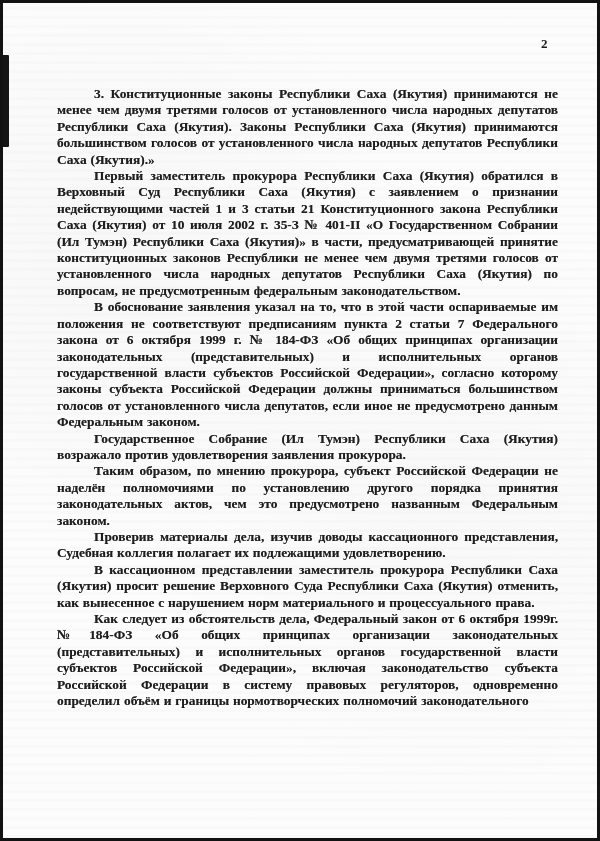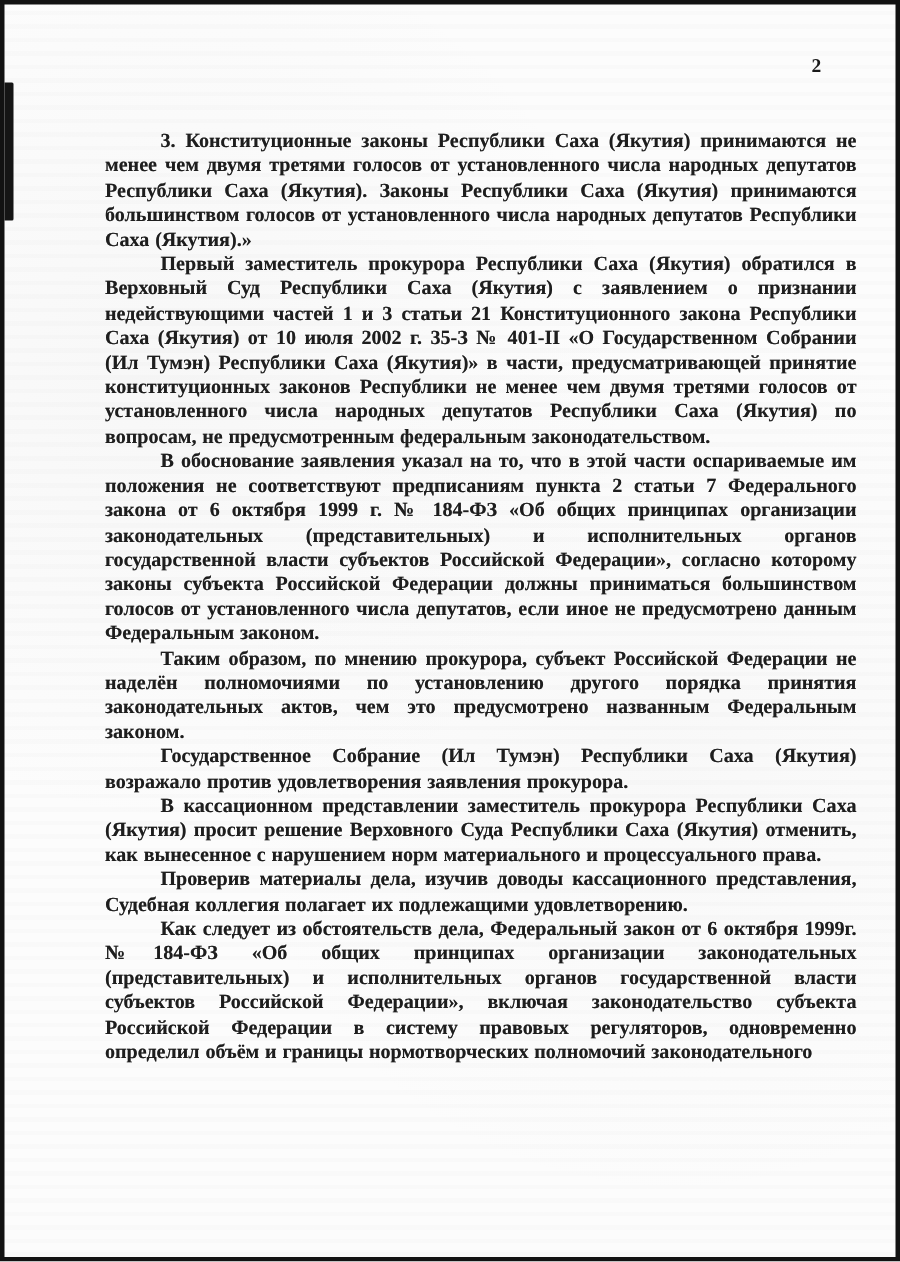--- a/index.html
+++ b/index.html
@@ -37,21 +37,21 @@
     top: 33px;
     left: 538px;
     font-size: 13px;
     font-weight: 700;
     letter-spacing: 0.5px;
     color: #1a1a1a;
   }
   .text-block {
     position: absolute;
     top: 83px;
-    left: 67px;
+    left: 54px;
     width: 501px;
   }
   .para {
     margin: 0;
     font-size: 13.4px;
     line-height: 16.4px;
     font-weight: 700;
     text-align: justify;
     text-indent: 37px;
     word-spacing: 0.5px;
@@ -62,19 +62,19 @@
 </head>
 <body>
 
 <div class="page">
   <div class="scan-mark-left"></div>
   <div class="page-number">2</div>
   <div class="text-block">
     <p class="para">3. Конституционные законы Республики Саха (Якутия) принимаются не менее чем двумя третями голосов от установленного числа народных депутатов Республики Саха (Якутия). Законы Республики Саха (Якутия) принимаются большинством голосов от установленного числа народных депутатов Республики Саха (Якутия).»</p>
     <p class="para">Первый заместитель прокурора Республики Саха (Якутия) обратился в Верховный Суд Республики Саха (Якутия) с заявлением о признании недействующими частей 1 и 3 статьи 21 Конституционного закона Республики Саха (Якутия) от 10 июля 2002 г. 35-З № 401-II «О Государственном Собрании (Ил Тумэн) Республики Саха (Якутия)» в части, предусматривающей принятие конституционных законов Республики не менее чем двумя третями голосов от установленного числа народных депутатов Республики Саха (Якутия) по вопросам, не предусмотренным федеральным законодательством.</p>
     <p class="para">В обоснование заявления указал на то, что в этой части оспариваемые им положения не соответствуют предписаниям пункта 2 статьи 7 Федерального закона от 6 октября 1999 г. № 184-ФЗ «Об общих принципах организации законодательных (представительных) и исполнительных органов государственной власти субъектов Российской Федерации», согласно которому законы субъекта Российской Федерации должны приниматься большинством голосов от установленного числа депутатов, если иное не предусмотрено данным Федеральным законом.</p>
+    <p class="para">Государственное Собрание (Ил Тумэн) Республики Саха (Якутия) возражало против удовлетворения заявления прокурора.</p>
     <p class="para">Таким образом, по мнению прокурора, субъект Российской Федерации не наделён полномочиями по установлению другого порядка принятия законодательных актов, чем это предусмотрено названным Федеральным законом.</p>
-    <p class="para">Государственное Собрание (Ил Тумэн) Республики Саха (Якутия) возражало против удовлетворения заявления прокурора.</p>
+    <p class="para">Проверив материалы дела, изучив доводы кассационного представления, Судебная коллегия полагает их подлежащими удовлетворению.</p>
     <p class="para">В кассационном представлении заместитель прокурора Республики Саха (Якутия) просит решение Верховного Суда Республики Саха (Якутия) отменить, как вынесенное с нарушением норм материального и процессуального права.</p>
-    <p class="para">Проверив материалы дела, изучив доводы кассационного представления, Судебная коллегия полагает их подлежащими удовлетворению.</p>
     <p class="para">Как следует из обстоятельств дела, Федеральный закон от 6 октября 1999г. №184-ФЗ «Об общих принципах организации законодательных (представительных) и исполнительных органов государственной власти субъектов Российской Федерации», включая законодательство субъекта Российской Федерации в систему правовых регуляторов, одновременно определил объём и границы нормотворческих полномочий законодательного</p>
   </div>
 </div>
 
 </body></html>

